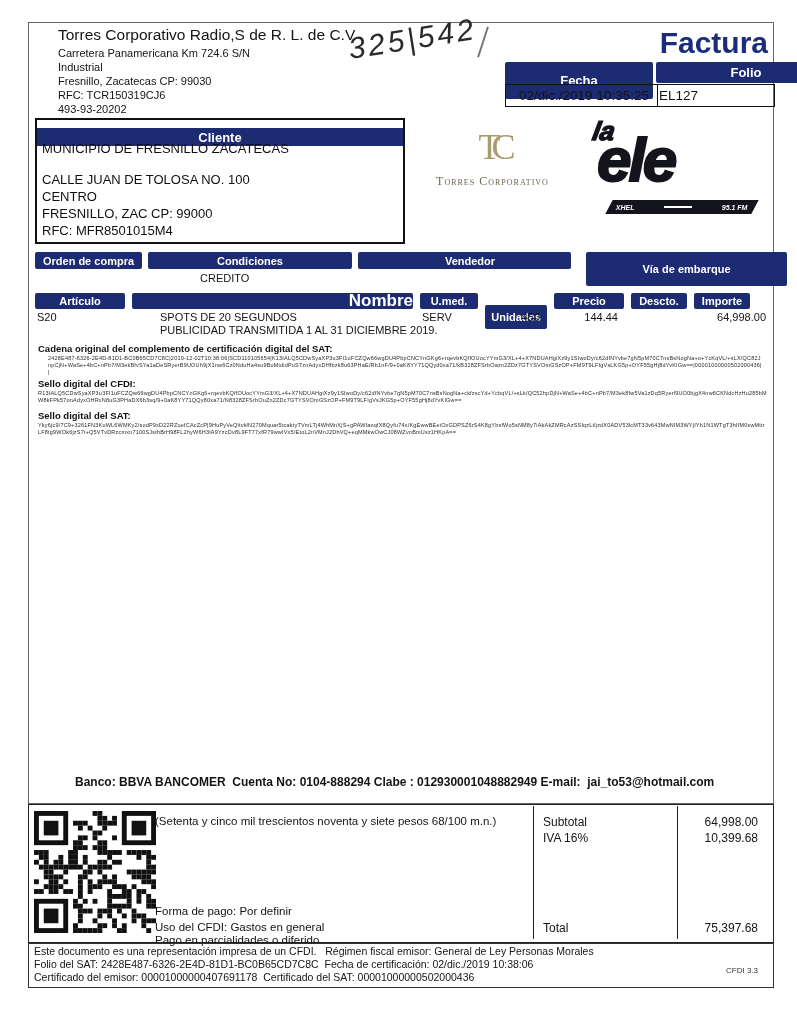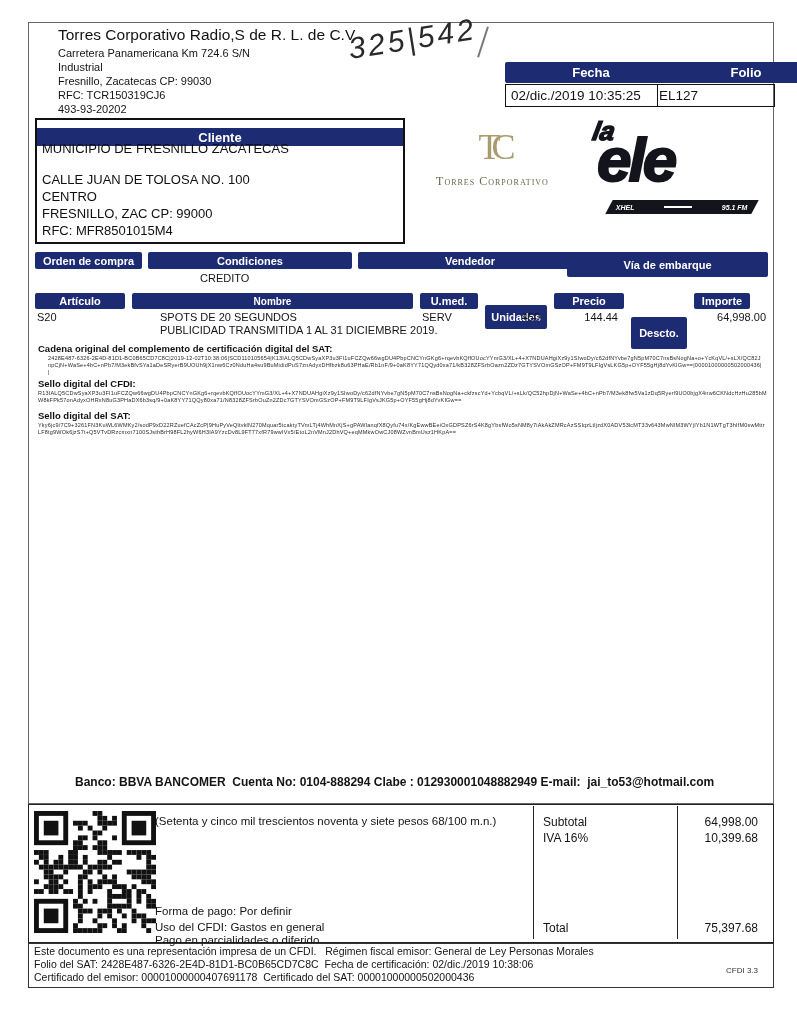--- a/index.html
+++ b/index.html
@@ -35,29 +35,30 @@
   <div class="abs" style="left:58px;top:26px;font-size:15.5px;">Torres Corporativo Radio,S de R. L. de C.V</div>
   <div class="abs" style="left:58px;top:47px;font-size:11px;">Carretera Panamericana Km 724.6 S/N</div>
   <div class="abs" style="left:58px;top:61px;font-size:11px;">Industrial</div>
   <div class="abs" style="left:58px;top:75px;font-size:11px;">Fresnillo, Zacatecas CP: 99030</div>
   <div class="abs" style="left:58px;top:89px;font-size:11px;">RFC: TCR150319CJ6</div>
   <div class="abs" style="left:58px;top:103px;font-size:11px;">493-93-20202</div>
 
   <div class="abs hand" style="left:348px;top:22px;">325|542</div>
   <div class="pen-stroke"></div>
 
-
-  <div class="bar" style="left:505px;top:62px;width:148px;height:21px;font-size:13px;padding-left:12px;">
+  <div class="abs navy right" style="left:600px;top:26px;width:168px;font-size:30px;font-weight:bold;">Factura</div>
+
+  <div class="bar" style="left:505px;top:62px;width:148px;height:37px;font-size:13px;">
     <span>Fecha</span>
   </div>
   <div class="bar" style="left:656px;top:62px;width:116px;height:21px;font-size:13px;padding-left:32px;">
     <span>Folio</span>
   </div>
   <div class="abs" style="left:505px;top:84px;width:146px;height:21px;border:1.5px solid #111;font-size:13.5px;
-              display:flex;align-items:center;padding-left:5px;">
+              display:flex;align-items:center;padding-left:5px;justify-content:center;">
     <span>02/dic./2019 10:35:25</span>
   </div>
   <div class="abs" style="left:654px;top:84px;width:115px;height:21px;border:1.5px solid #111;border-left:none;font-size:13.5px;
               display:flex;align-items:center;padding-left:5px;">
     <span>EL127</span>
   </div>
 
   <div class="abs" style="left:35px;top:118px;width:366px;height:122px;border:2px solid #111;">
     <div class="bar" style="left:0;top:8px;width:100%;height:18px;font-size:13px;border-radius:0;">
       <span>Cliente</span>
@@ -88,41 +89,41 @@
 
   <div class="bar" style="left:35px;top:252px;width:107px;height:17px;font-size:11px;">
     <span>Orden de compra</span>
   </div>
   <div class="bar" style="left:148px;top:252px;width:204px;height:17px;font-size:11px;">
     <span>Condiciones</span>
   </div>
   <div class="bar" style="left:358px;top:252px;width:202px;height:17px;font-size:11px;padding-left:11px;">
     <span>Vendedor</span>
   </div>
-  <div class="bar" style="left:567px;top:252px;width:201px;height:25px;font-size:11px;">
+  <div class="bar" style="left:586px;top:252px;width:201px;height:34px;font-size:11px;">
     <span>Vía de embarque</span>
   </div>
   <div class="abs" style="left:200px;top:272px;font-size:11px;">CREDITO</div>
 
   <div class="bar" style="left:35px;top:293px;width:90px;height:16px;font-size:11px;">
     <span>Artículo</span>
   </div>
-  <div class="bar" style="left:132px;top:293px;width:281px;height:16px;font-size:10px;">
+  <div class="bar" style="left:132px;top:293px;width:281px;height:16px;font-size:17px;justify-content:flex-end;">
     <span>Nombre</span>
   </div>
   <div class="bar" style="left:420px;top:293px;width:58px;height:16px;font-size:11px;">
     <span>U.med.</span>
   </div>
   <div class="bar" style="left:485px;top:293px;width:62px;height:24px;font-size:11px;margin-top:12px;">
     <span>Unidades</span>
   </div>
   <div class="bar" style="left:554px;top:293px;width:70px;height:16px;font-size:11px;">
     <span>Precio</span>
   </div>
-  <div class="bar" style="left:631px;top:293px;width:56px;height:32px;font-size:11px;margin-top:24px;">
+  <div class="bar" style="left:631px;top:293px;width:56px;height:16px;font-size:11px;">
     <span>Descto.</span>
   </div>
   <div class="bar" style="left:694px;top:293px;width:56px;height:16px;font-size:11px;">
     <span>Importe</span>
   </div>
 
   <div class="abs" style="left:37px;top:311px;font-size:11px;">S20</div>
   <div class="abs" style="left:160px;top:311px;font-size:11px;">SPOTS DE 20 SEGUNDOS</div>
   <div class="abs" style="left:160px;top:324px;font-size:11px;">PUBLICIDAD TRANSMITIDA 1 AL 31 DICIEMBRE 2019.</div>
   <div class="abs" style="left:422px;top:311px;font-size:11px;">SERV</div>

